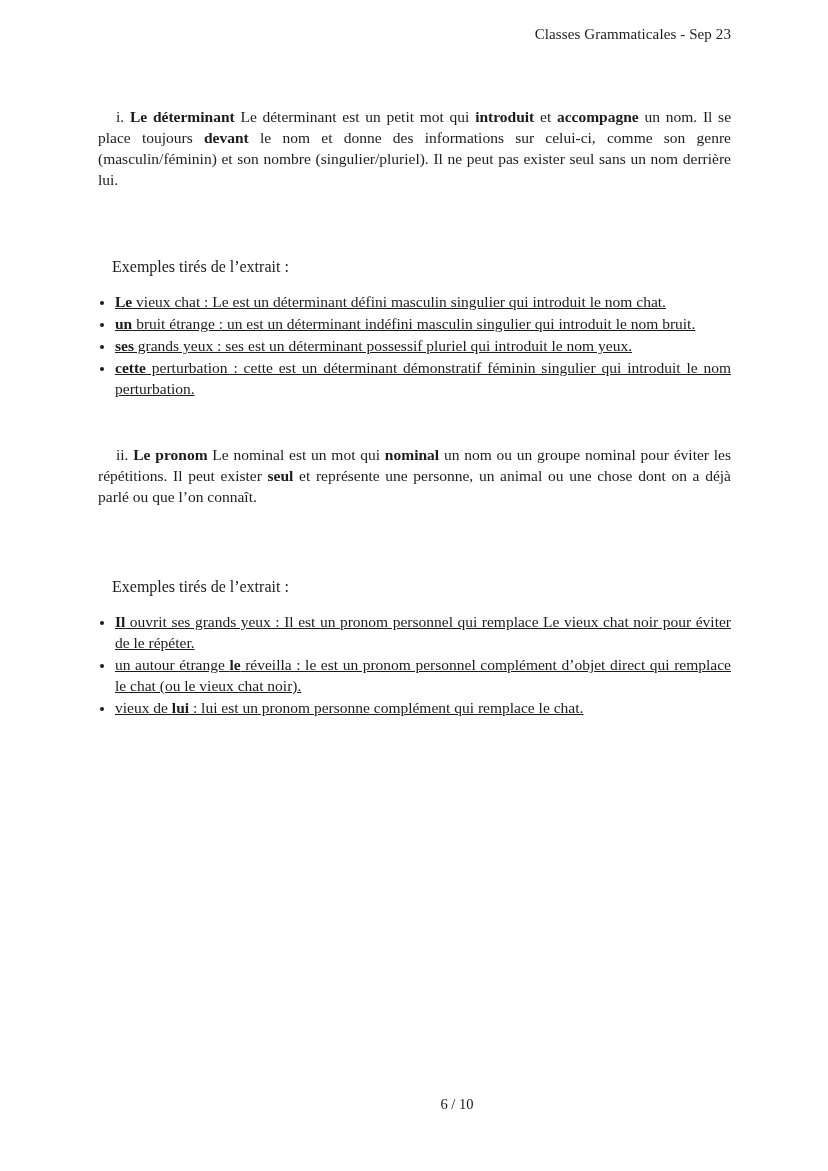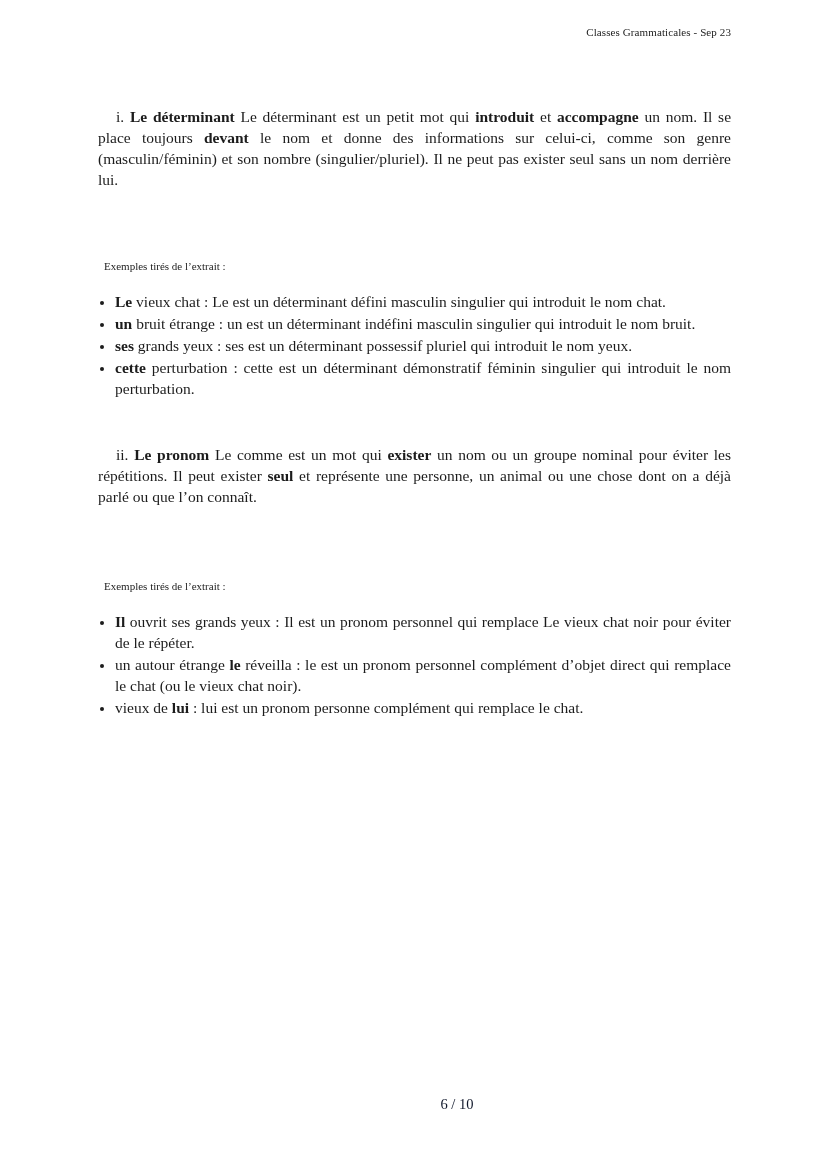--- a/index.html
+++ b/index.html
@@ -9,54 +9,55 @@
     height: 1171px;
     font-family: "Liberation Serif", "DejaVu Serif", serif;
     color: #1c1c1c;
     position: relative;
     overflow: hidden;
   }
   .page-header {
     position: absolute;
     top: 26px;
     right: 97px;
-    font-size: 11px;
+    font-size: 15px;
     letter-spacing: 0.1px;
     color: #1c1c1c;
   }
   .content {
     padding: 106px 97px 0 98px;
   }
   .para {
     font-size: 15.5px;
     line-height: 21px;
     text-align: justify;
   }
   .para.first-indent { text-indent: 18px; }
   .examples-label {
-    font-size: 11px;
+    font-size: 16px;
     line-height: 21px;
-    margin-left: 6px;
+    margin-left: 14px;
   }
   .label-1 { margin-top: 66px; }
   .list-1 { margin-top: 14px; }
   .para-2 { margin-top: 45px; }
   .label-2 { margin-top: 69px; }
   .list-2 { margin-top: 14px; }
   .summary { margin-top: 32px; }
   ul.examples {
     list-style: disc outside;
     padding-left: 17px;
     margin-left: 0;
   }
   ul.examples li {
     font-size: 15.5px;
     line-height: 21px;
     text-align: justify;
     margin: 0 0 1px 0;
+    text-decoration: underline;
   }
   ul.examples li::marker { font-size: 13px; }
   b { font-weight: bold; }
   .page-footer {
     position: absolute;
     top: 1096px;
     left: 0;
     width: 100%;
     text-align: center;
     font-size: 14.5px;
@@ -75,21 +76,21 @@
 
   <p class="examples-label label-1">Exemples tirés de l’extrait :</p>
 
   <ul class="examples list-1">
     <li><b>Le</b><span> vieux chat : Le est un déterminant défini masculin singulier qui introduit le nom chat.</span></li>
     <li><b>un</b><span> bruit étrange : un est un déterminant indéfini masculin singulier qui introduit le nom bruit.</span></li>
     <li><b>ses</b><span> grands yeux : ses est un déterminant possessif pluriel qui introduit le nom yeux.</span></li>
     <li><b>cette</b><span> perturbation : cette est un déterminant démonstratif féminin singulier qui introduit le nom perturbation.</span></li>
   </ul>
 
-  <p class="para first-indent para-2"><span>ii. </span><b>Le pronom</b><span> Le comme est un mot qui </span><b>exister</b><span> un nom ou un groupe nominal pour éviter les répétitions. Il peut exister </span><b>seul</b><span> et représente une personne, un animal ou une chose dont on a déjà parlé ou que l’on connaît.</span></p>
+  <p class="para first-indent para-2"><span>ii. </span><b>Le pronom</b><span> Le nominal est un mot qui </span><b>nominal</b><span> un nom ou un groupe nominal pour éviter les répétitions. Il peut exister </span><b>seul</b><span> et représente une personne, un animal ou une chose dont on a déjà parlé ou que l’on connaît.</span></p>
 
   <p class="examples-label label-2">Exemples tirés de l’extrait :</p>
 
   <ul class="examples list-2">
     <li><b>Il</b><span> ouvrit ses grands yeux : Il est un pronom personnel qui remplace Le vieux chat noir pour éviter de le répéter.</span></li>
     <li><span>un autour étrange </span><b>le</b><span> réveilla : le est un pronom personnel complément d’objet direct qui remplace le chat (ou le vieux chat noir).</span></li>
     <li><span>vieux de </span><b>lui</b><span> : lui est un pronom personne complément qui remplace le chat.</span></li>
   </ul>
 
 

